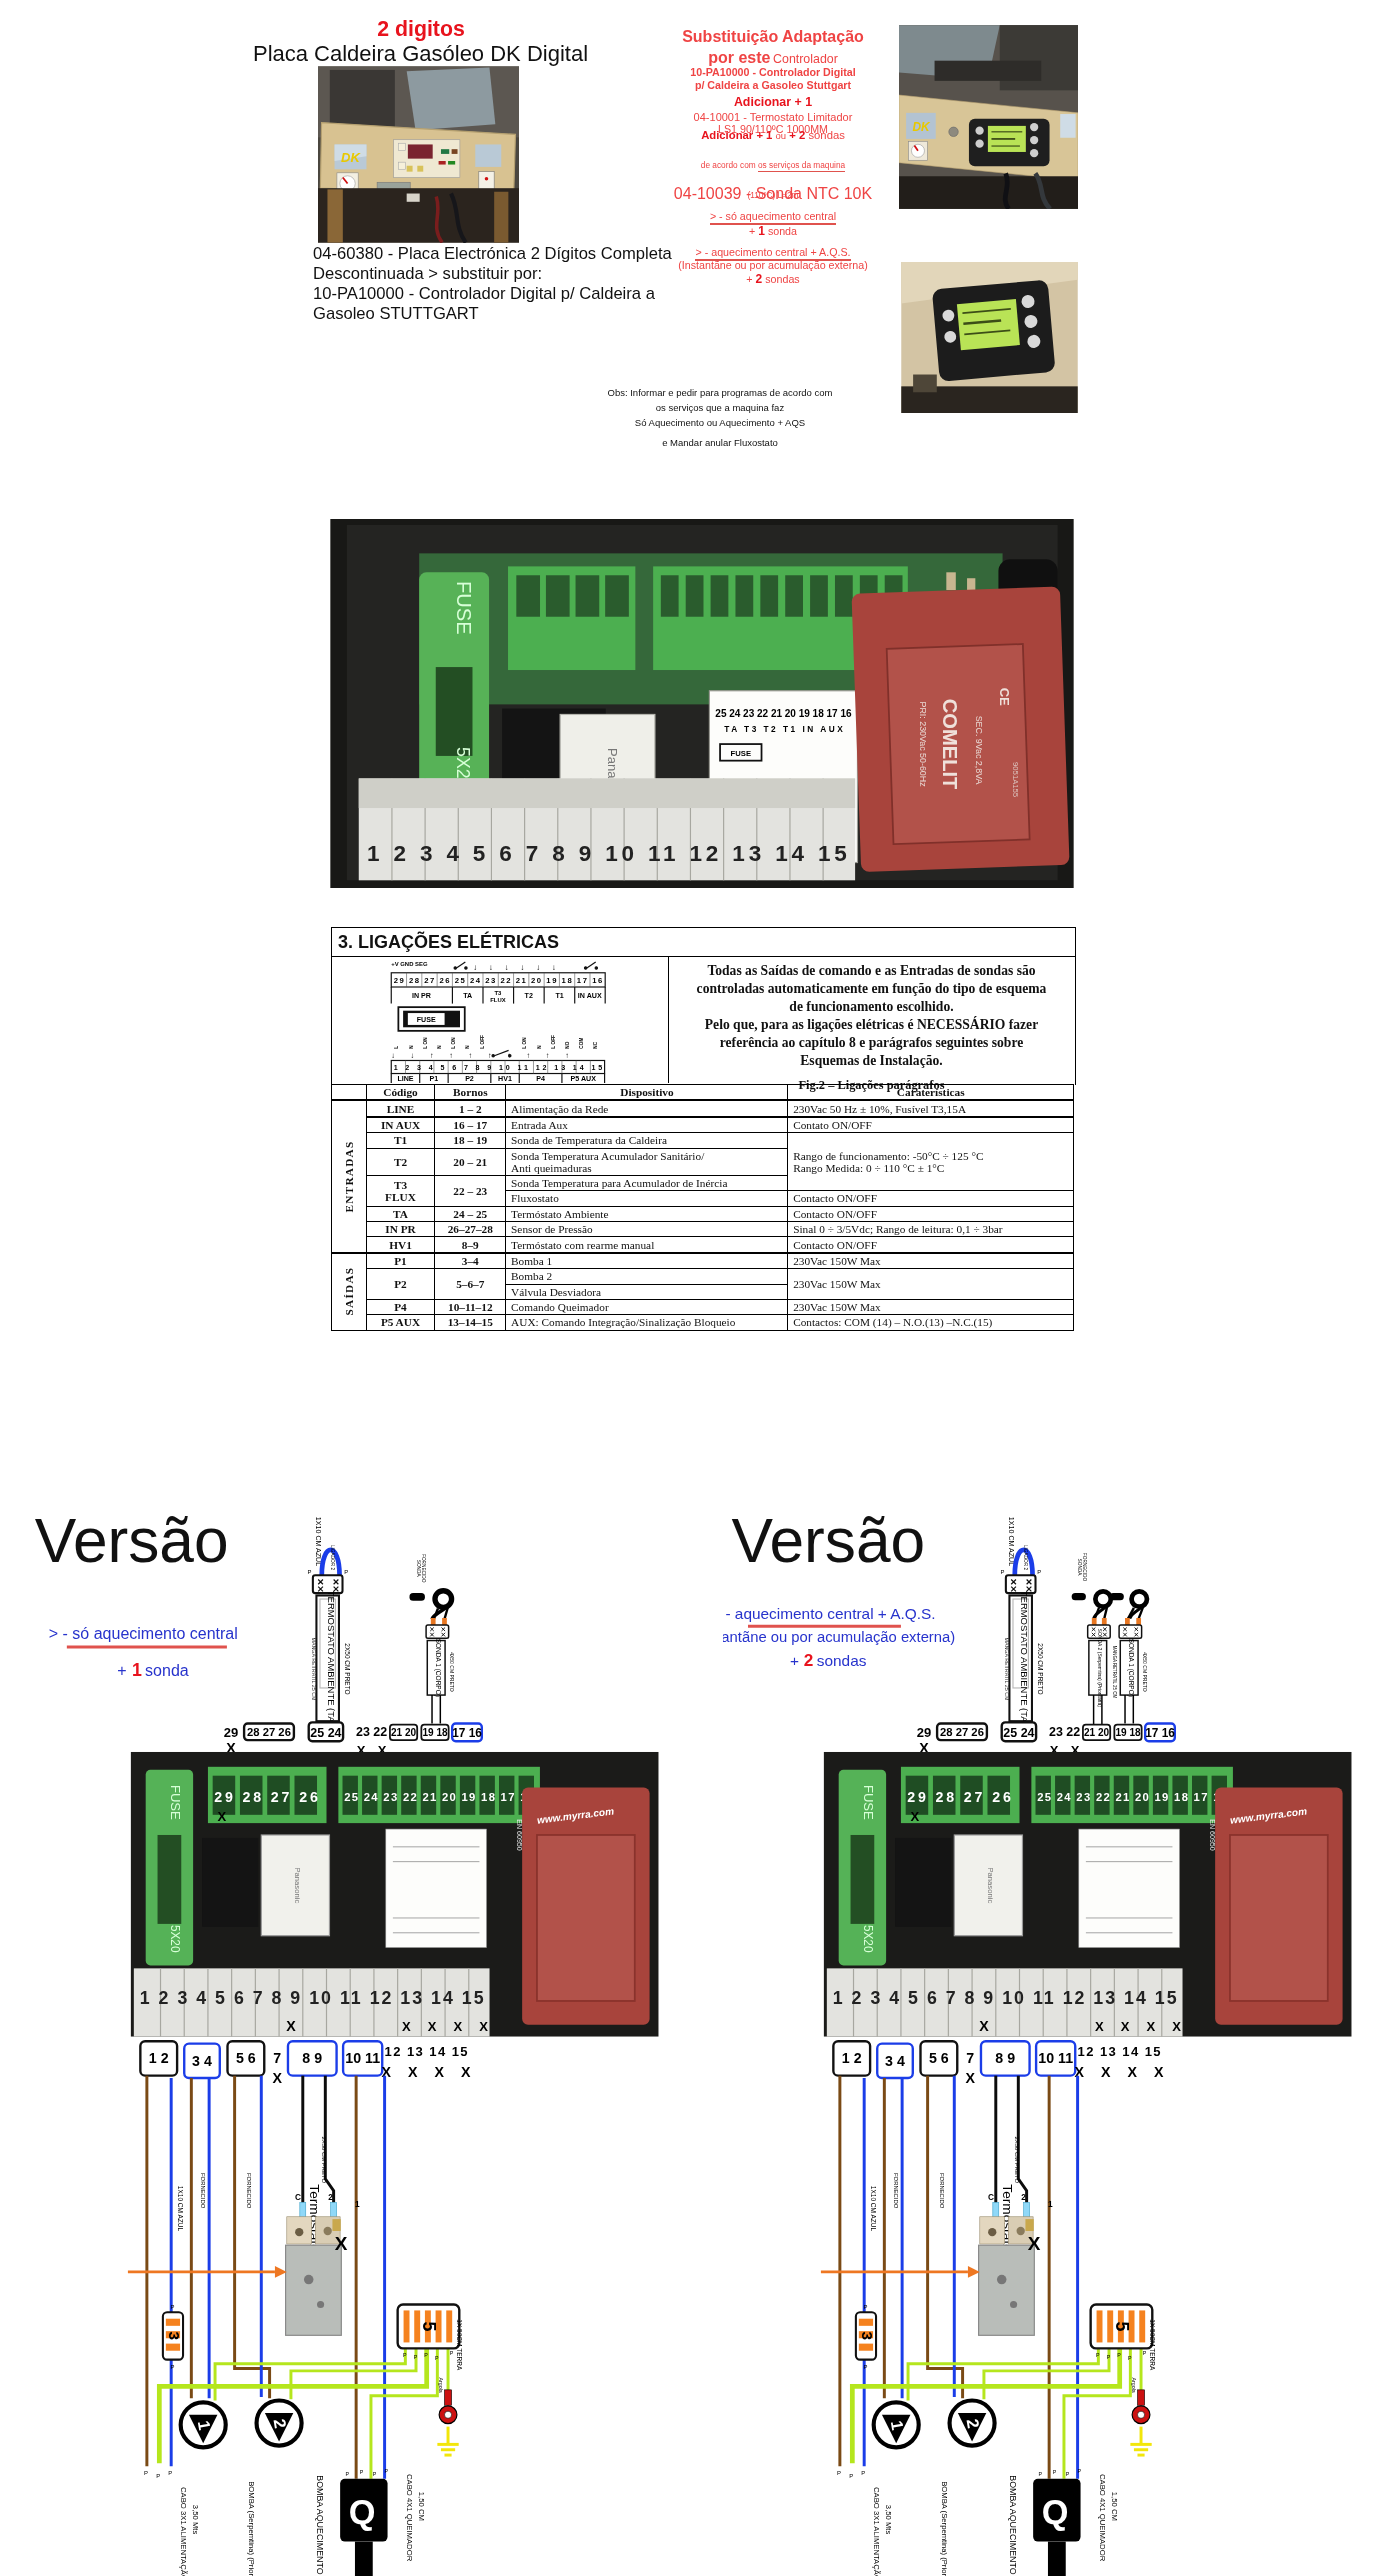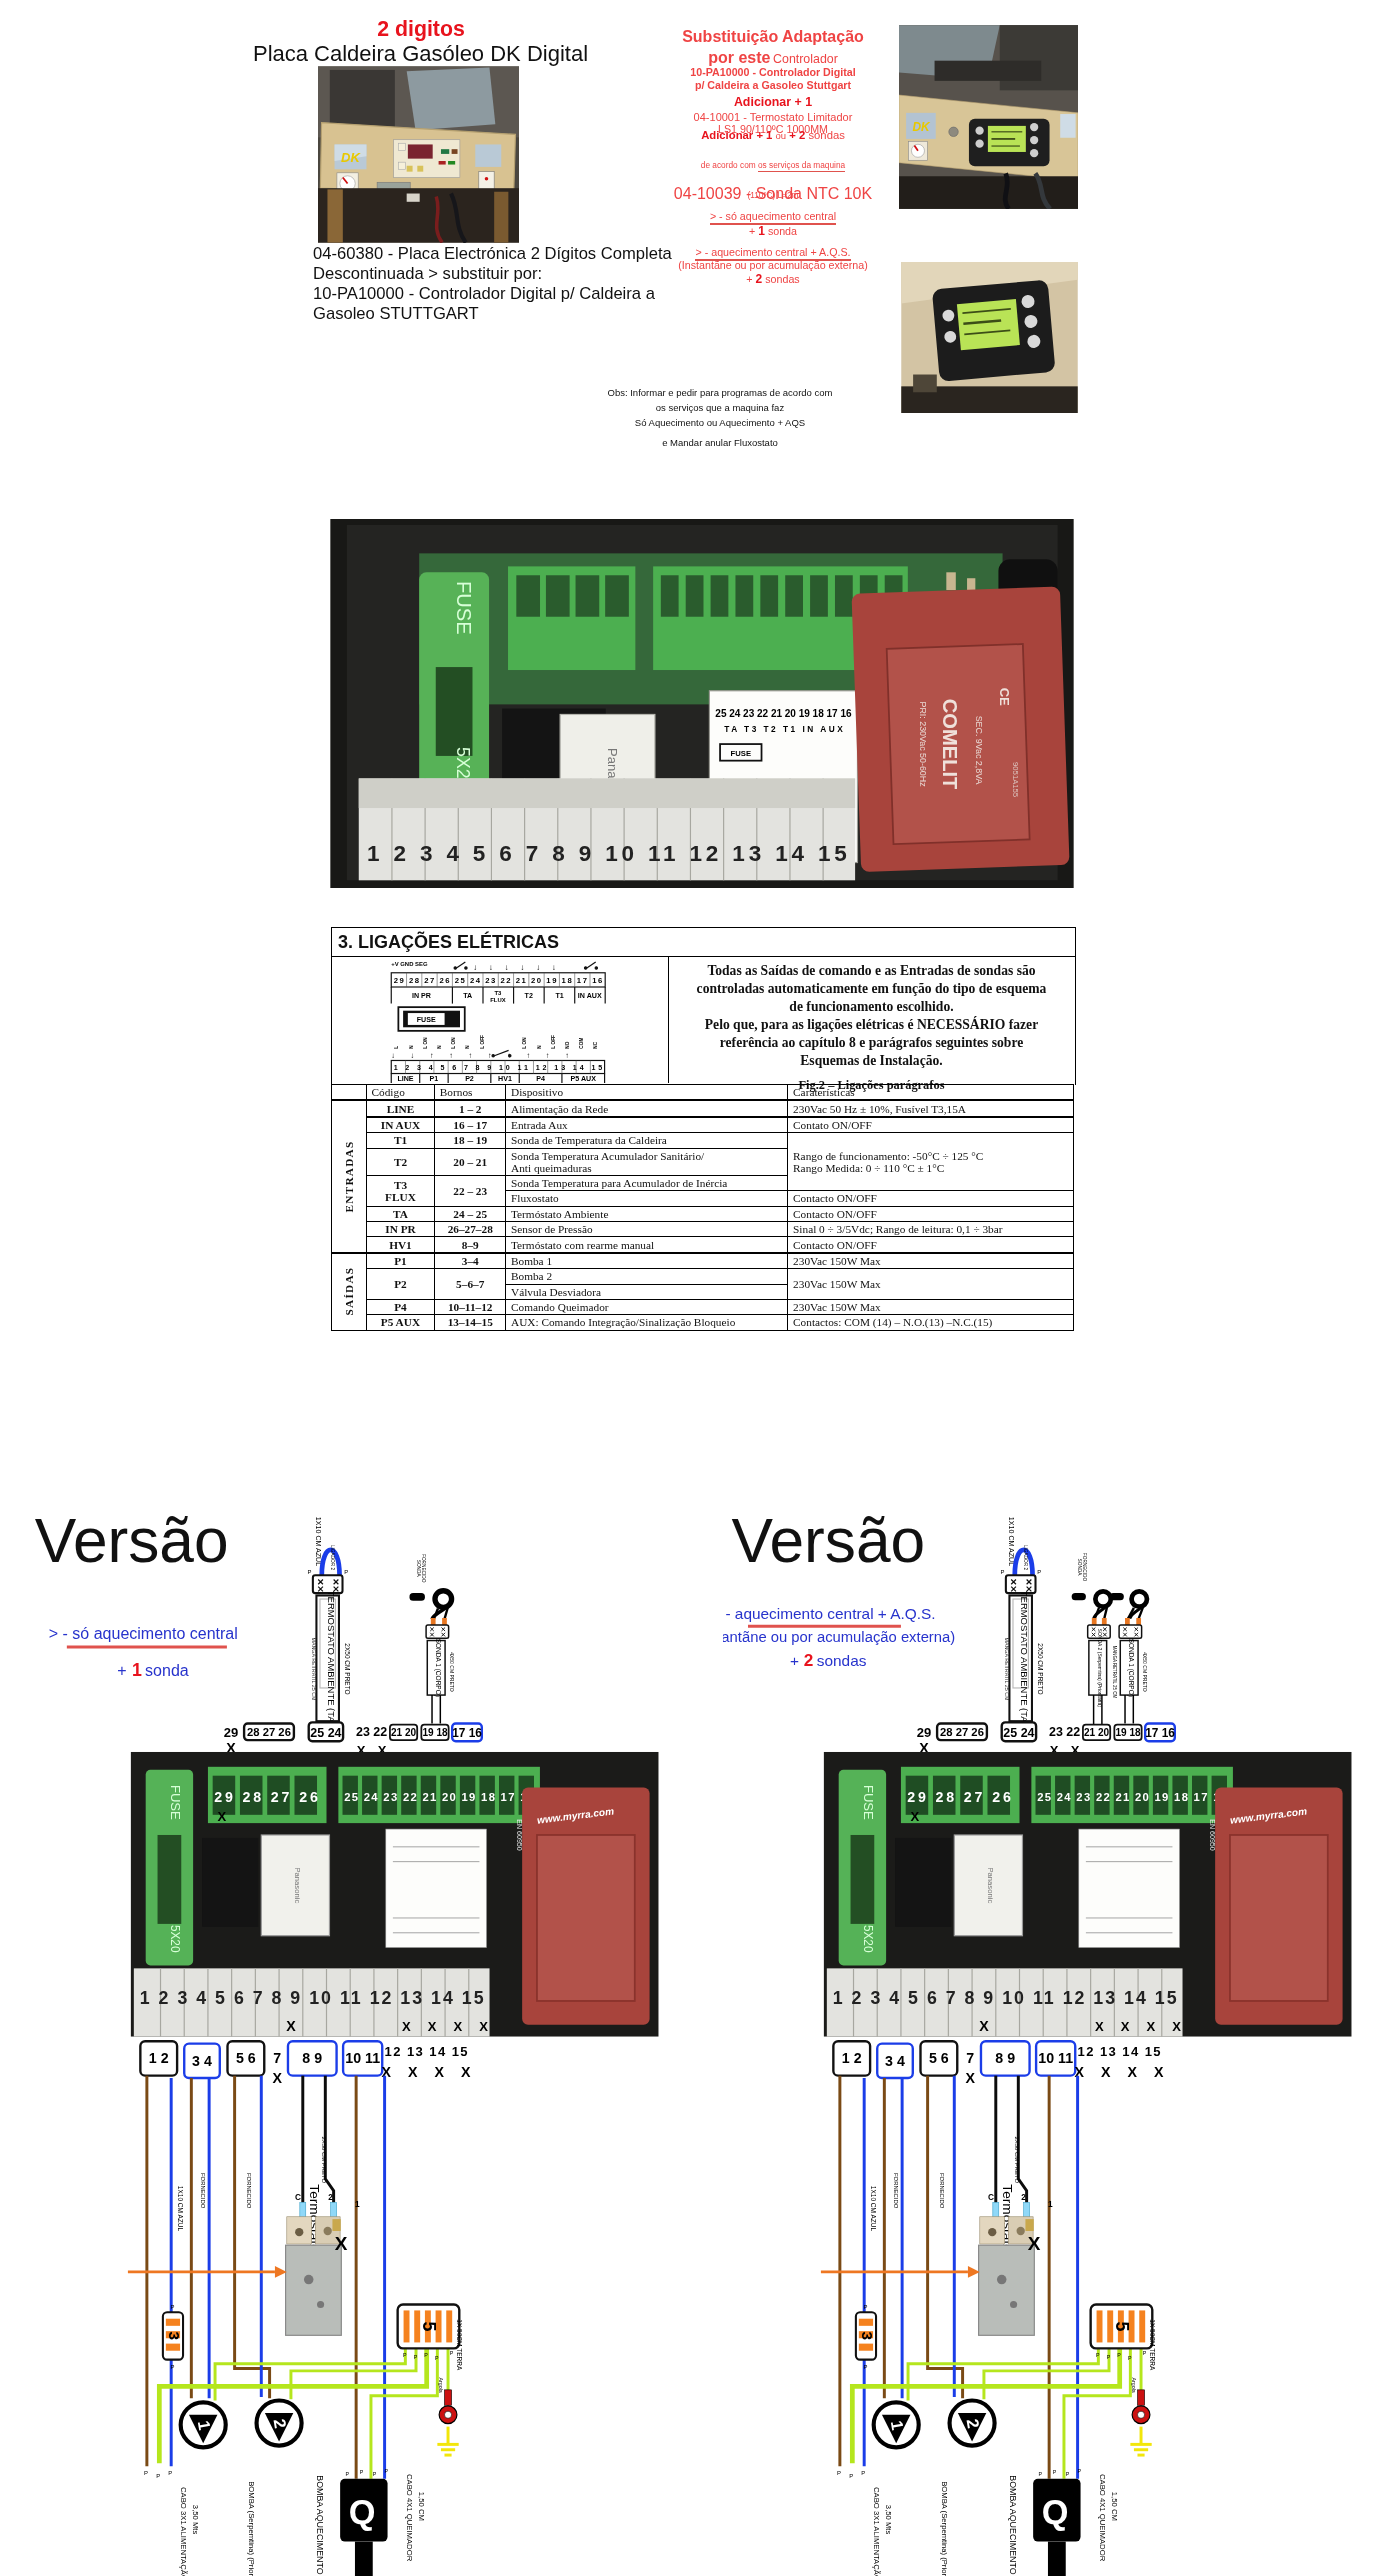--- a/index.html
+++ b/index.html
@@ -7,21 +7,21 @@
         font-family:"Liberation Sans",sans-serif;color:#111}
   .abs{position:absolute}
   .c{text-align:center}
   .blue{color:#ef4444}
   .red{color:#e8131d}
   .rul{border-bottom:2.4px solid #e0524d;padding-bottom:0.6px}
   svg text{font-family:"Liberation Sans",sans-serif}
   .serif{font-family:"Liberation Serif",serif}
   table.lig{border-collapse:collapse;width:743px;font-family:"Liberation Serif",serif}
   table.lig td,table.lig th{border:0.9px solid #000;padding:1.2px 4.7px;font-size:11.3px;vertical-align:middle}
-  table.lig th{font-weight:normal;text-align:left}
+  table.lig th{font-weight:bold;text-align:center}
   td.grp{writing-mode:vertical-rl;transform:rotate(180deg);text-align:center;font-weight:bold;
          font-size:13px;letter-spacing:1.2px;width:25px}
   td.cod{font-weight:bold;text-align:center;width:59px}
   td.brn{font-weight:bold;text-align:center;width:62px}
   td.dsp{width:279px}
   td.crt{width:284px}
   tr.thick td{border-top:2.4px solid #000}
   .mid-line{position:absolute;width:308px;left:619px;text-align:center}
 </style>
 </head>

